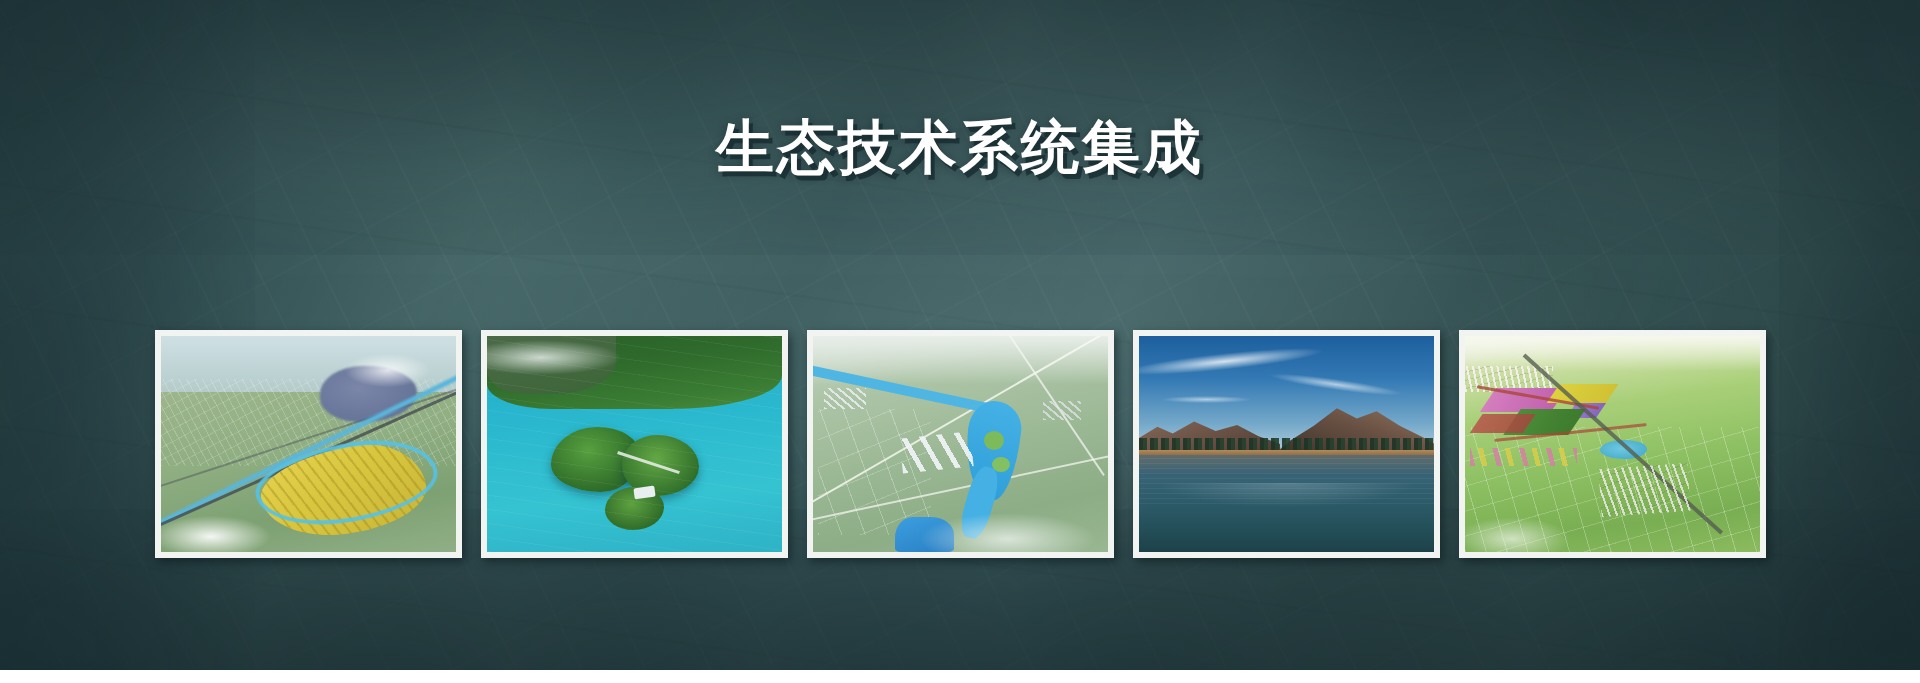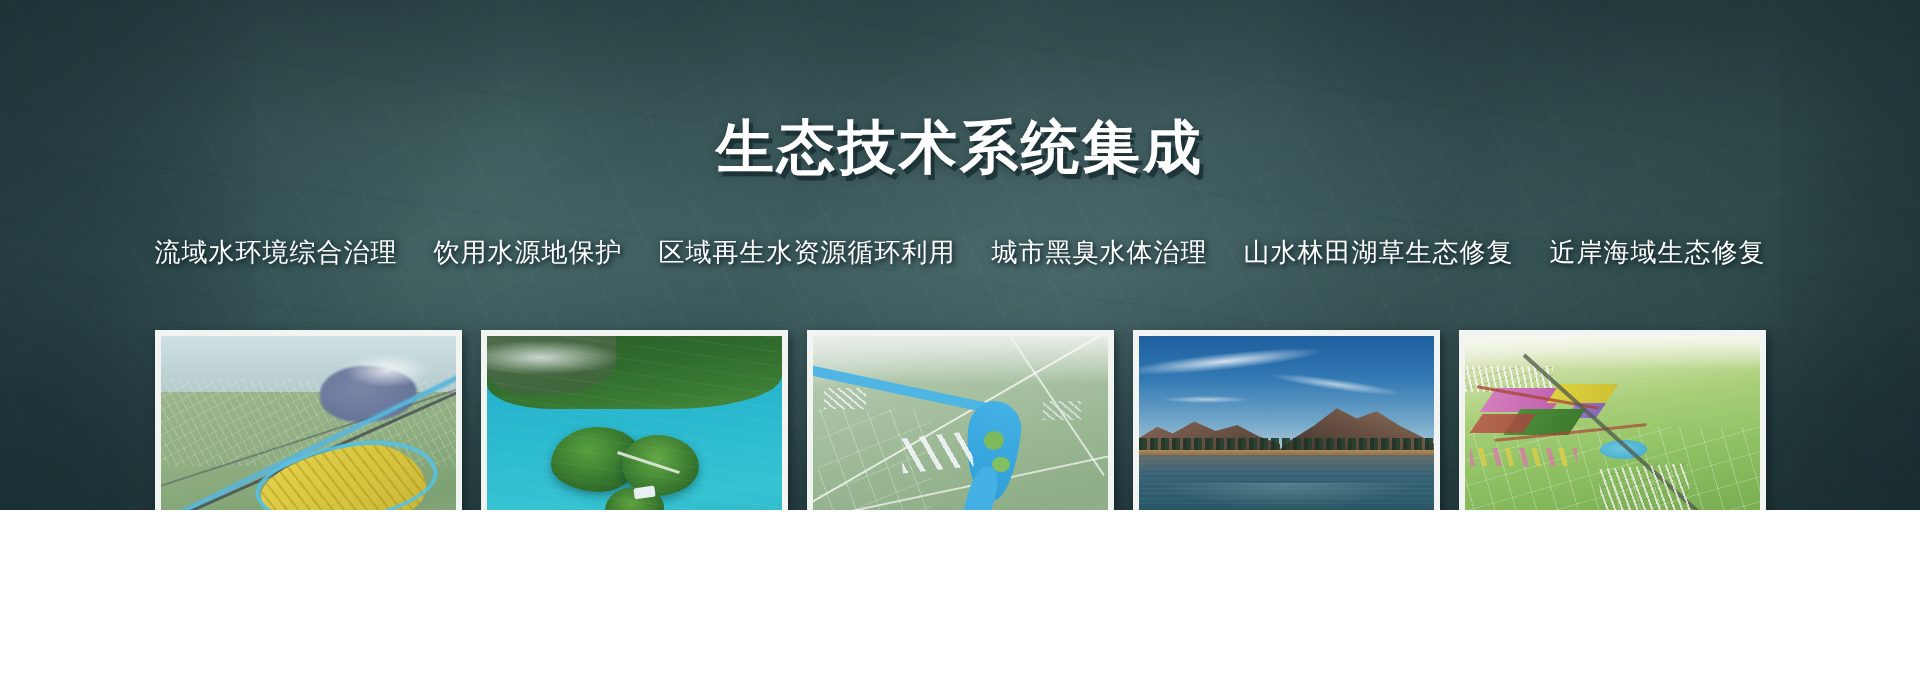--- a/index.html
+++ b/index.html
@@ -5,21 +5,21 @@
   * { box-sizing: border-box; margin: 0; padding: 0; }
   html, body {
     width: 1920px; height: 683px;
     overflow: hidden;
     font-family: "Liberation Sans", "DejaVu Sans", sans-serif;
   }
 
   
   #banner {
     position: relative;
-    width: 1920px; height: 510px;
+    width: 1920px; height: 670px;
     background: #3b5a5c;
     overflow: hidden;
   }
 
   
   .bg-photo {
     position: absolute; inset: -40px;
     background:
       radial-gradient(ellipse 520px 260px at 18% 14%, rgba(120,150,145,.30), transparent 70%),
       radial-gradient(ellipse 640px 300px at 52% 8%,  rgba(150,175,165,.22), transparent 72%),
@@ -317,28 +317,20 @@
   <div class="bg-texture"></div>
   <div class="bg-haze"></div>
   <div class="bg-vignette"></div>
 
   <div class="content">
 
     <div class="headline">
       <div class="title-main">生态技术系统集成</div>
     </div>
 
-    <div class="categories">
-      <span class="category">流域水环境综合治理</span>
-      <span class="category">饮用水源地保护</span>
-      <span class="category">区域再生水资源循环利用</span>
-      <span class="category">城市黑臭水体治理</span>
-      <span class="category">山水林田湖草生态修复</span>
-      <span class="category">近岸海域生态修复</span>
-    </div>
 
     <div class="gallery">
 
       <div class="thumb" title="流域水环境综合治理鸟瞰效果图">
         <div class="thumb-inner t1">
           <span class="sky"></span>
             <span class="land"></span>
             <span class="grid"></span>
           <span class="lake"></span>
             <span class="road2"></span>

